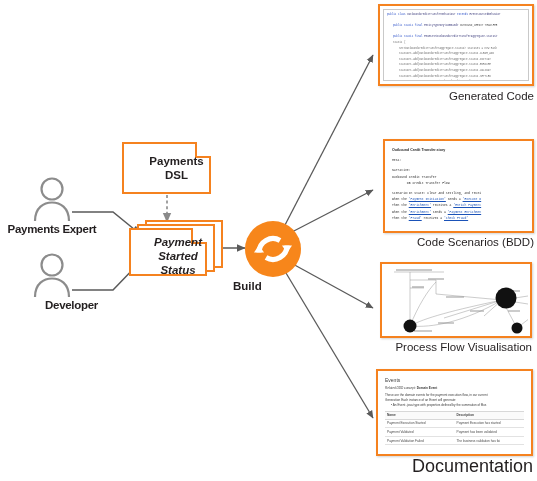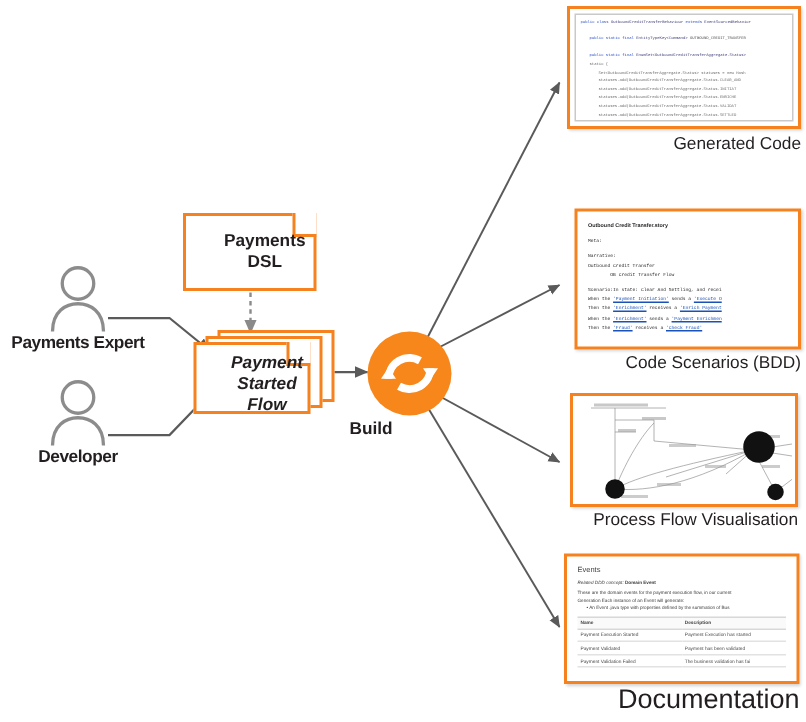--- a/index.html
+++ b/index.html
@@ -146,21 +146,21 @@
   <div class="actor" style="left:6px;top:176px;">
     <div class="glyph">
       <svg viewBox="0 0 52 46" width="52" height="46">
         <circle cx="26" cy="13" r="10.5" fill="none" stroke="#8c8c8c" stroke-width="2.2"></circle>
         <path d="M9,45 C9,31.5 18,26.5 26,26.5 C34,26.5 43,31.5 43,45" fill="none" stroke="#8c8c8c" stroke-width="2.2"></path>
       </svg>
     </div>
     <div class="cap">Payments Expert</div>
   </div>
 
-  <div class="actor" style="left:6px;top:252px;">
+  <div class="actor" style="left:6px;top:252px;text-align:right;">
     <div class="glyph">
       <svg viewBox="0 0 52 46" width="52" height="46">
         <circle cx="26" cy="13" r="10.5" fill="none" stroke="#8c8c8c" stroke-width="2.2"></circle>
         <path d="M9,45 C9,31.5 18,26.5 26,26.5 C34,26.5 43,31.5 43,45" fill="none" stroke="#8c8c8c" stroke-width="2.2"></path>
       </svg>
     </div>
     <div class="cap">Developer</div>
   </div>
 
   <div class="doc" style="left:122px;top:142px;width:89px;height:52px;">
@@ -172,21 +172,21 @@
   </div>
 
   <div style="position:absolute;left:129px;top:220px;width:96px;height:60px;">
     <div class="ghost" style="left:16px;top:0px;width:78px;height:48px;"></div>
     <div class="ghost" style="left:8px;top:4px;width:78px;height:48px;"></div>
     <div class="doc" style="left:0px;top:8px;width:78px;height:48px;">
       <div class="fold"></div>
       <div class="doc-label" style="top:5px;font-style:italic;">
         <span>Payment</span><br>
         <span>Started</span><br>
-        <span>Flow</span>
+        <span>Status</span>
       </div>
     </div>
   </div>
 
   <div id="build-node" style="left:245px;top:221px;">
     <svg viewBox="0 0 56 56" width="56" height="56">
       <path d="M14,31.5 A14,14 0 0 1 35,19.5" fill="none" stroke="#ffffff" stroke-width="5.2" stroke-linecap="butt"></path>
       <path d="M42,24.5 A14,14 0 0 1 21,36.5" fill="none" stroke="#ffffff" stroke-width="5.2" stroke-linecap="butt"></path>
       <path d="M9,31.5 L19,31.5 L14,24 z" fill="#ffffff"></path>
       <path d="M37,24.5 L47,24.5 L42,32 z" fill="#ffffff"></path>

